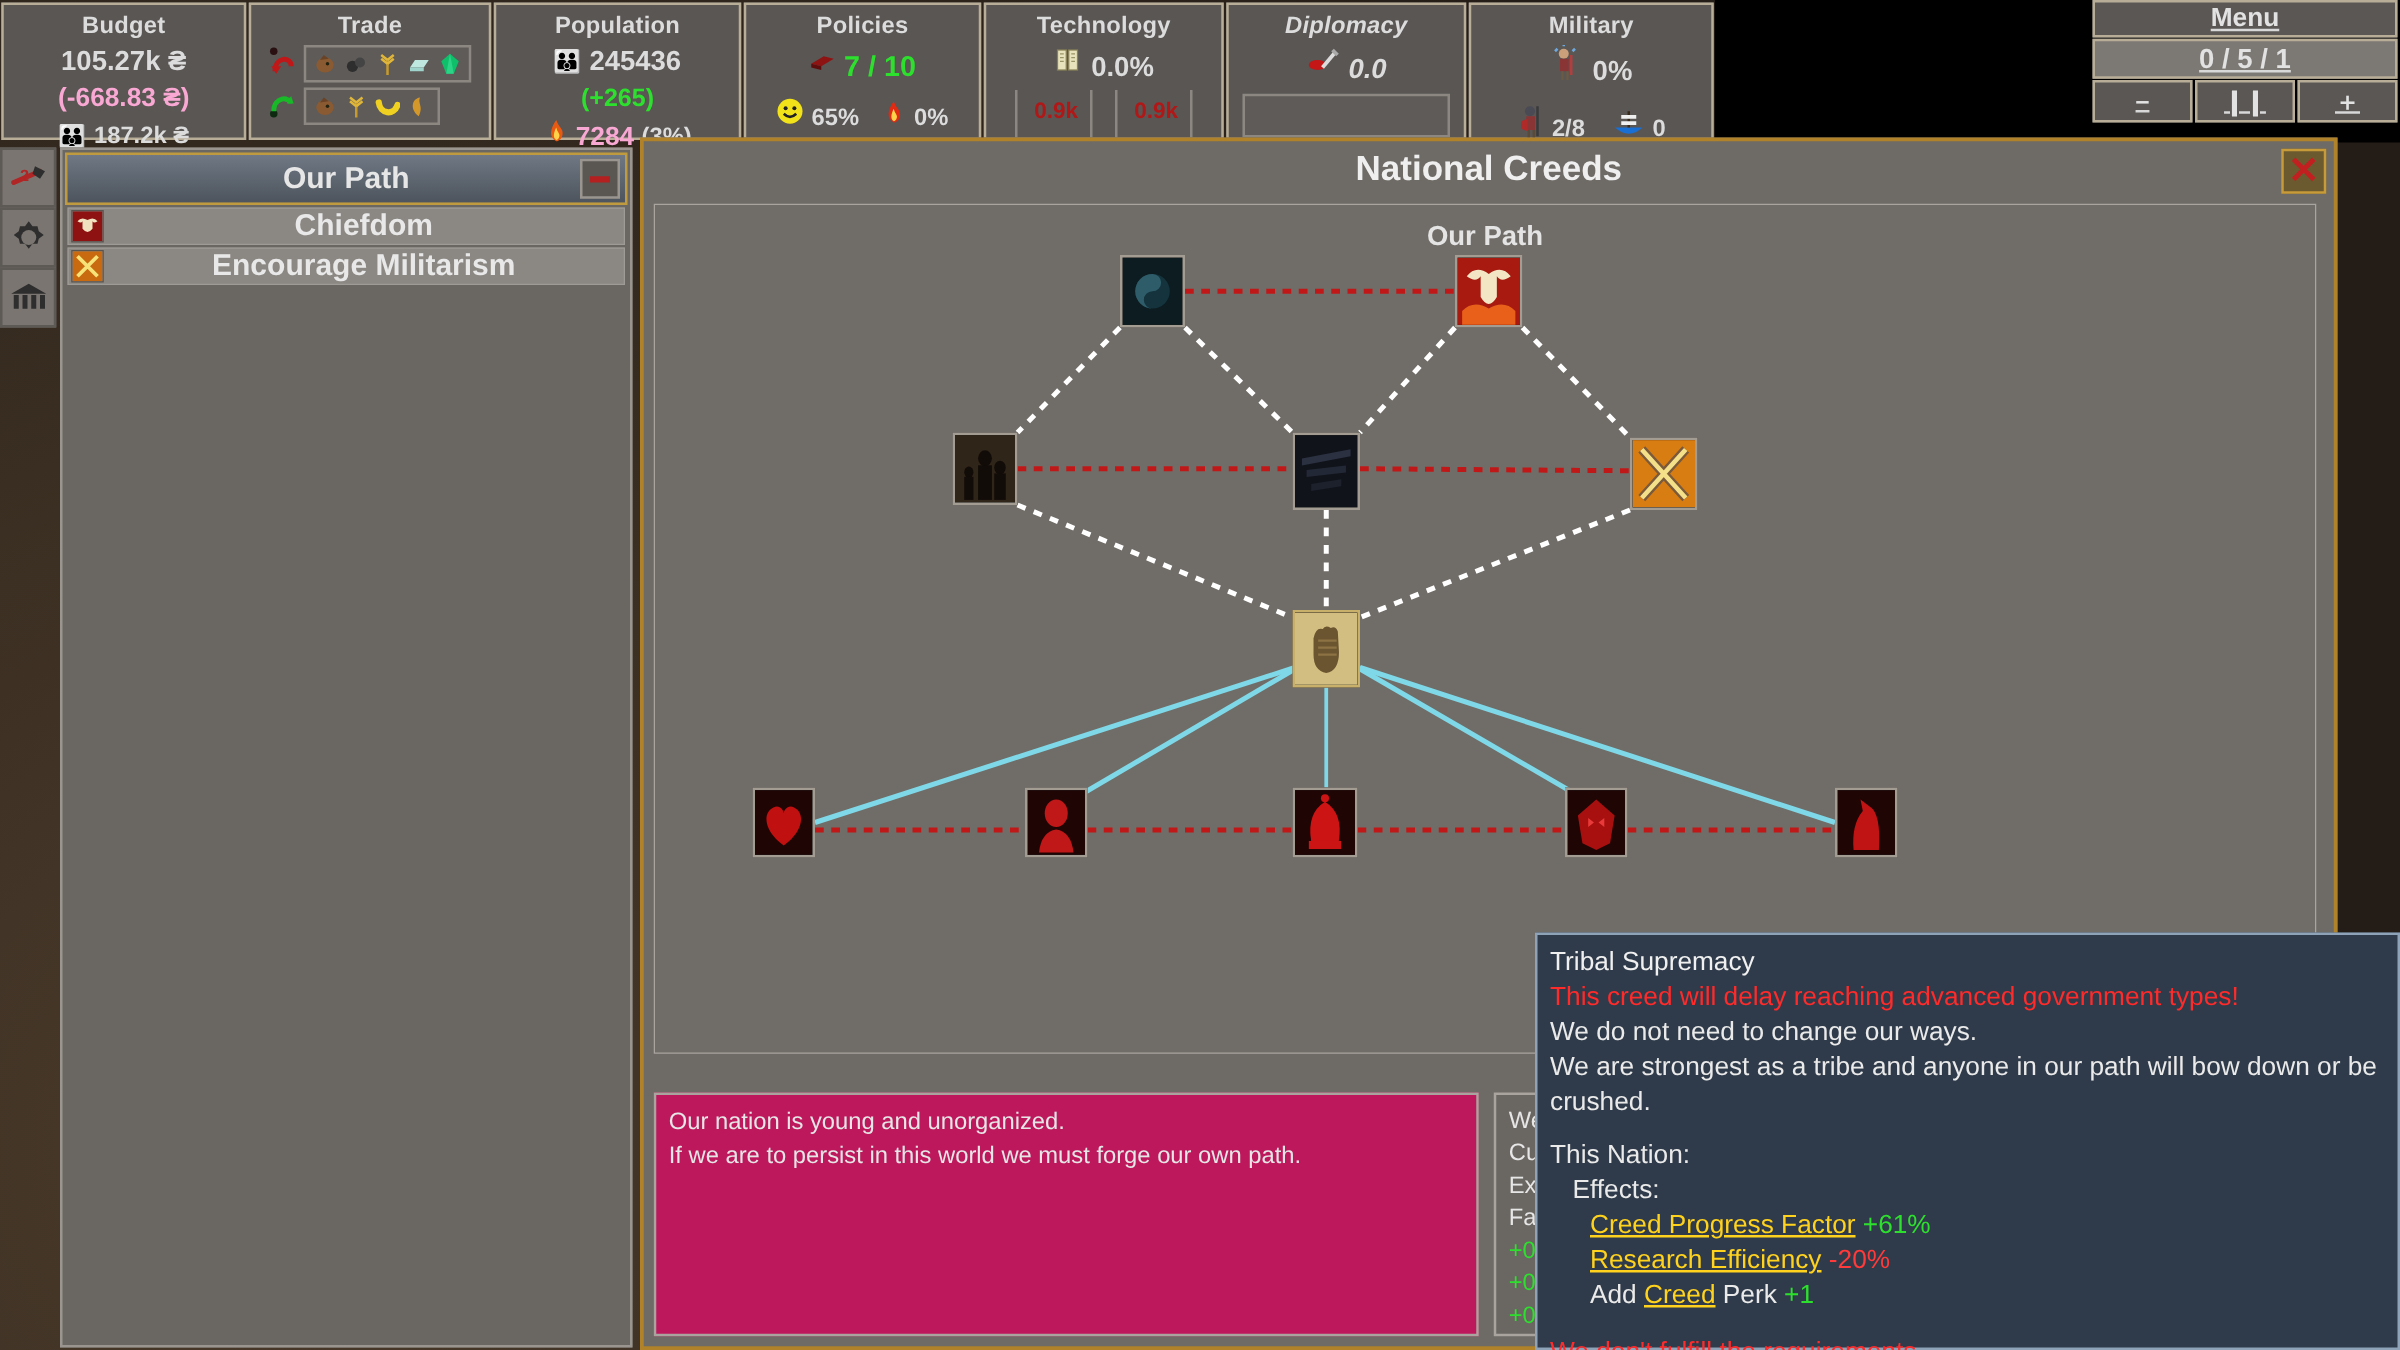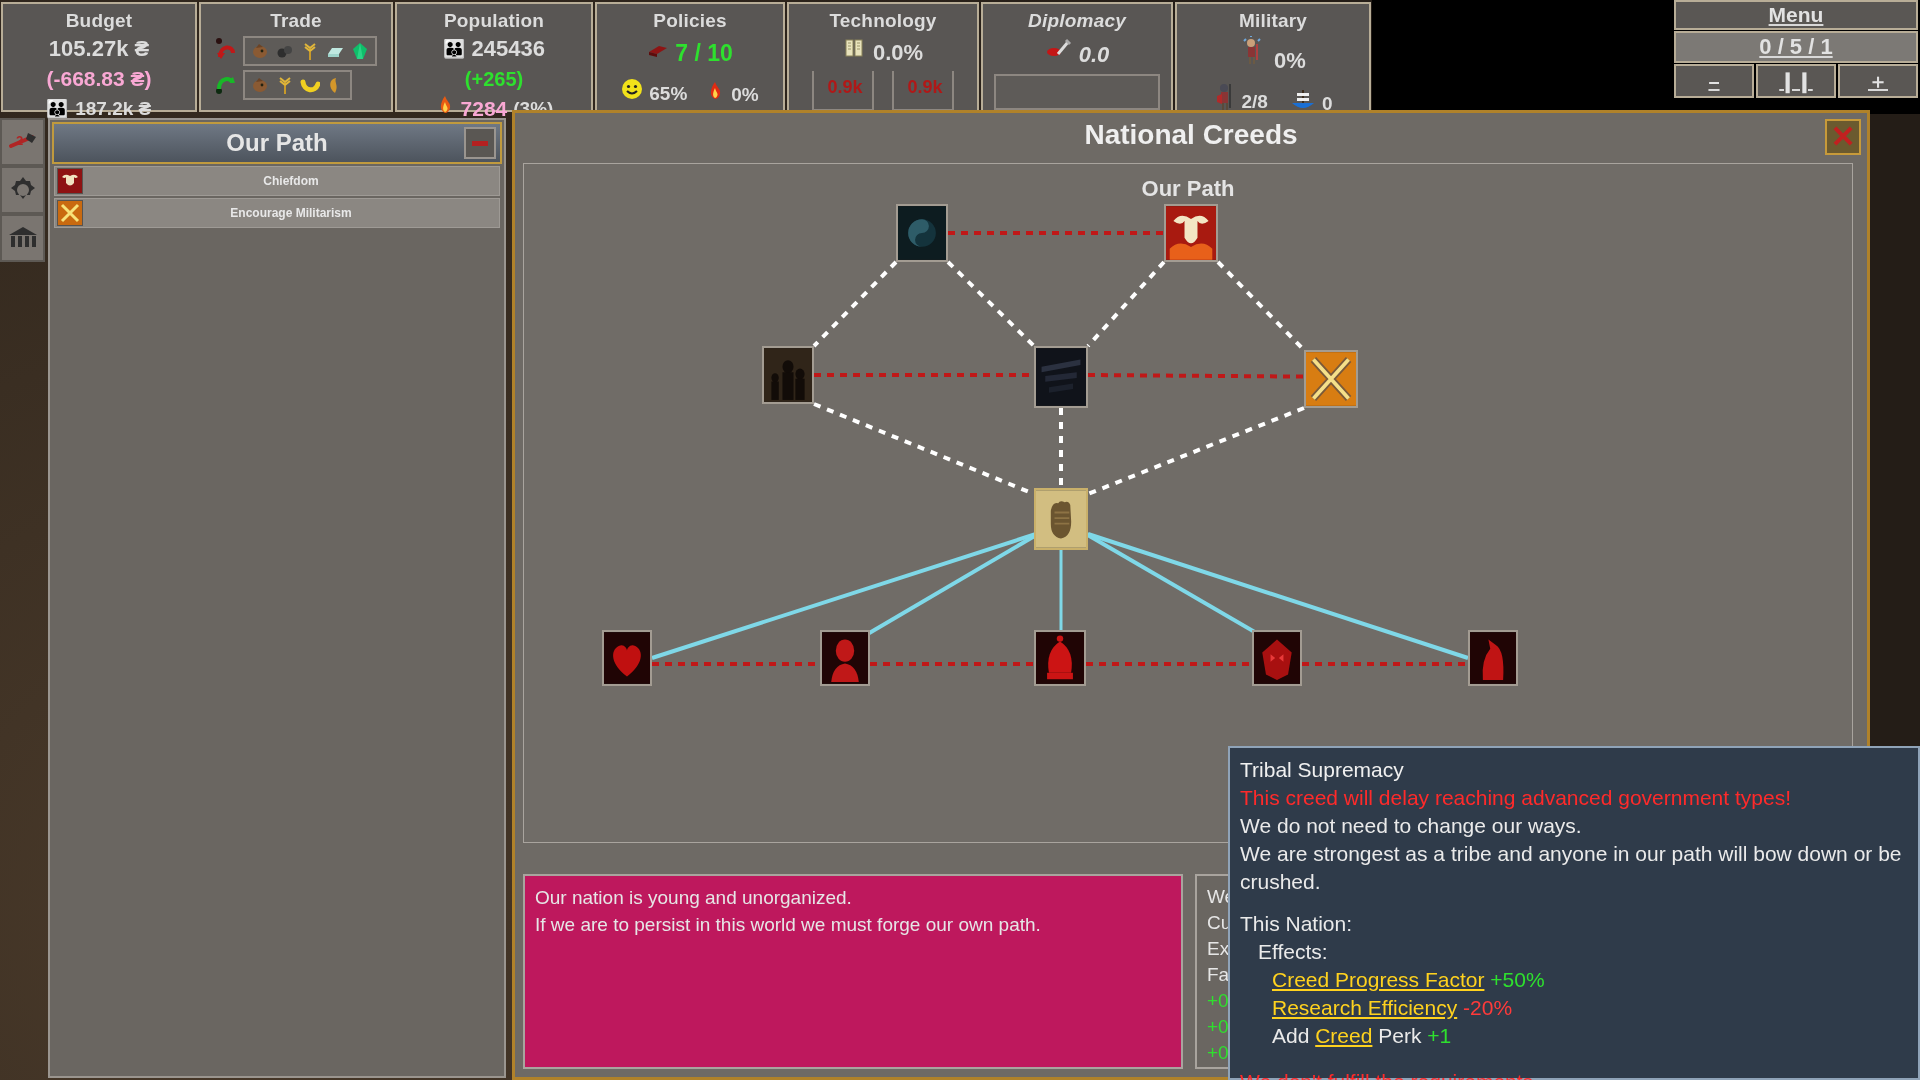--- a/index.html
+++ b/index.html
@@ -19,21 +19,21 @@
   .topbar{position:absolute;left:0;top:0;width:1920px;height:114px;display:flex;align-items:stretch;}
   .tb-panel{
     background:#595654;
     border:2px solid #b8ad97;
     margin:2px 1px 2px 1px;
     position:relative;
     display:flex;flex-direction:column;align-items:center;
     padding-top:4px;
   }
   .tb-title{font-size:19px;font-weight:bold;color:#dcdcdc;letter-spacing:.2px;line-height:26px;}
-  .tb-row{display:flex;align-items:flex-end;justify-content:center;gap:6px;line-height:30px;}
+  .tb-row{display:flex;align-items:center;justify-content:center;gap:6px;line-height:30px;}
   .tb-val{font-size:22px;font-weight:bold;color:#dcdcdc;}
   .tb-red{color:#f9a8d4;font-weight:bold;font-size:21px;}
   .tb-green{color:#2ee02e;font-weight:bold;font-size:20px;}
   .tb-small{font-size:19px;}
 
   .p-budget{width:196px;}
   .p-trade{width:194px;}
   .p-pop{width:198px;}
   .p-policies{width:190px;}
   .p-tech{width:192px;}
@@ -76,21 +76,21 @@
   .side-head{
     height:42px;background:linear-gradient(180deg,#6f7884,#4d545d);
     border:2px solid #c09a3e; display:flex;align-items:center;justify-content:center;
     position:relative;margin:2px;
   }
   .side-head-title{font-size:24px;font-weight:bold;color:#e6e6e6;}
   .collapse-btn{position:absolute;right:4px;top:3px;width:32px;height:32px;background:#5a5753;border:2px solid #9a958f;display:flex;align-items:center;justify-content:center;}
   .collapse-bar{width:16px;height:5px;background:#b42020;}
   .side-item{display:flex;align-items:center;height:30px;margin:2px 4px;background:#8b8782;border:1px solid #9e9a95;}
   .side-item .thumb{width:26px;height:26px;margin-left:2px;border:1px solid #585450;}
-  .side-item .lbl{flex:1;text-align:center;font-size:12px;font-weight:bold;color:#e8e8e8;}
+  .side-item .lbl{flex:1;text-align:center;font-size:24px;font-weight:bold;color:#e8e8e8;}
 
   
   .creeds{position:absolute;left:512px;top:110px;width:1358px;height:970px;background:#6e6a65;border:3px solid #b0822a;}
   .creeds-title{text-align:center;font-size:28px;font-weight:bold;color:#efefef;margin-top:6px;}
   .close-btn{position:absolute;right:6px;top:6px;width:36px;height:36px;background:#6b5a2f;border:2px solid #c79a3a;display:flex;align-items:center;justify-content:center;}
   .close-x{color:#c22020;font-size:30px;font-weight:bold;line-height:28px;}
 
   .tree{position:absolute;left:8px;top:50px;width:1330px;height:680px;border:1px solid #a9a49e;background:#706c67;overflow:hidden;}
   .tree-sub{position:absolute;top:12px;width:100%;text-align:center;font-size:22px;font-weight:bold;color:#e4e4e4;}
 
@@ -567,21 +567,21 @@
   <div class="tooltip">
     <div class="t-title">Tribal Supremacy</div>
     <div class="t-warn">This creed will delay reaching advanced government types!</div>
     <div class="t-line">We do not need to change our ways.</div>
     <div class="t-line">We are strongest as a tribe and anyone in our path will bow down or be crushed.</div>
     <div class="t-sec">This Nation:</div>
     <div class="t-eff">Effects:</div>
 
     <div class="t-item">
       <span class="kw">Creed Progress Factor</span>
-      <span class="pos">+50%</span>
+      <span class="pos">+61%</span>
     </div>
     <div class="t-item">
       <span class="kw">Research Efficiency</span>
       <span class="neg">-20%</span>
     </div>
     <div class="t-item">
       <span>Add </span><span class="kw">Creed</span><span> Perk</span>
       <span class="pos">+1</span>
     </div>
 

